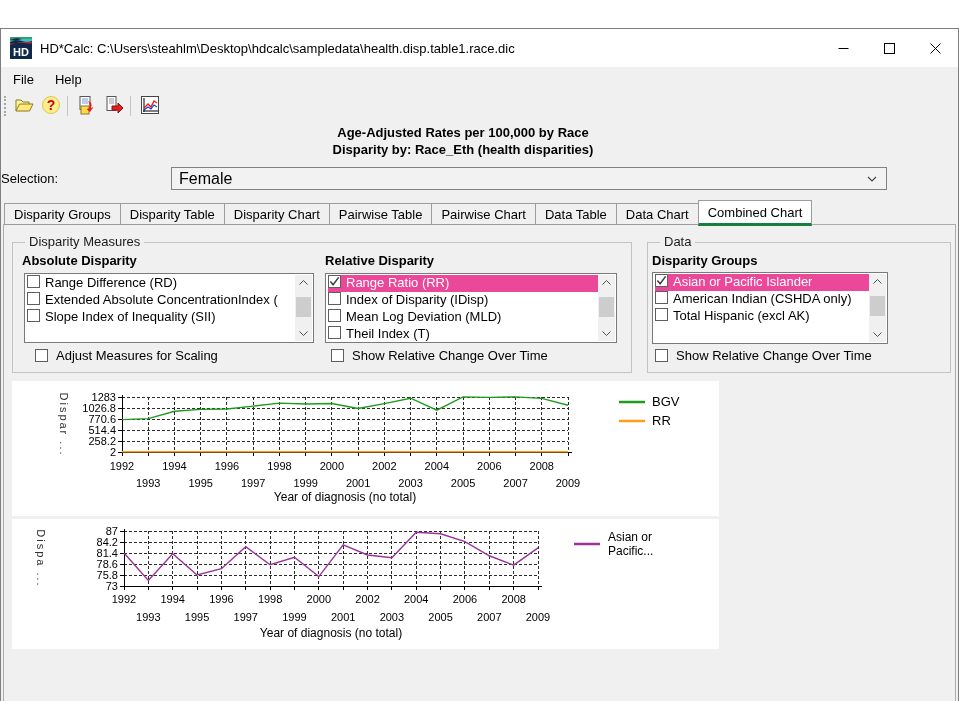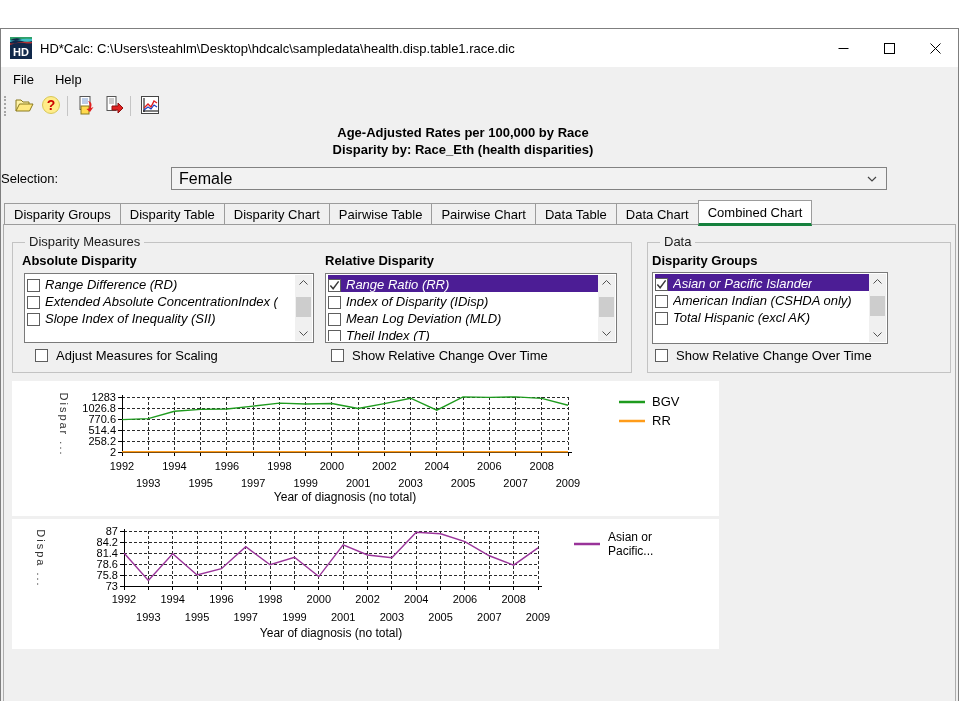--- a/index.html
+++ b/index.html
@@ -47,22 +47,22 @@
            border:1px solid #adadad;box-sizing:border-box;z-index:1;}
 
   
   .groupbox{position:absolute;border:1px solid #c3c3c3;box-sizing:border-box;}
   .gb-label{position:absolute;top:-9px;left:12px;background:#f0f0f0;padding:0 4px;font-size:13px;color:#1a1a1a;white-space:nowrap;text-align:center;}
   .col-title{position:absolute;font-size:13px;font-weight:bold;color:#000;white-space:nowrap;}
 
   
   .listbox{position:absolute;background:#fff;border:1px solid #7a7a7a;box-sizing:border-box;overflow:hidden;}
   .lb-rows{position:absolute;left:0;top:1px;right:18px;bottom:1px;overflow:hidden;}
-  .lb-row{display:flex;align-items:flex-end;height:17px;background:#fff;padding-left:2px;font-size:13px;color:#000;white-space:nowrap;overflow:hidden;font-style:italic;}
-  .lb-row.selected{background:#4c1d95;color:#fff;border-left:2px solid #fff;padding-left:0;}
+  .lb-row{display:flex;align-items:flex-start;height:17px;background:#fff;padding-left:2px;font-size:13px;color:#000;white-space:nowrap;overflow:hidden;}
+  .lb-row.selected{background:#ec4899;color:#fff;border-left:2px solid #fff;padding-left:0;}
   .cb{flex:0 0 auto;width:13px;height:13px;background:#fff;border:1px solid #5e5e5e;box-sizing:border-box;
       display:flex;align-items:center;justify-content:center;}
   .lb-label{margin-left:5px;overflow:hidden;}
   .scrollbar{position:absolute;top:1px;right:1px;bottom:1px;width:17px;background:#f0f0f0;}
   .sb-btn{position:absolute;left:0;width:17px;height:15px;background:#f0f0f0;display:flex;align-items:center;justify-content:center;border:none;padding:0;}
   .sb-up{top:0;} .sb-down{bottom:0;}
   .sb-thumb{position:absolute;left:1px;width:15px;background:#cdcdcd;}
 
   
   .cbx-row{position:absolute;display:flex;align-items:center;font-size:13px;color:#000;white-space:nowrap;}

